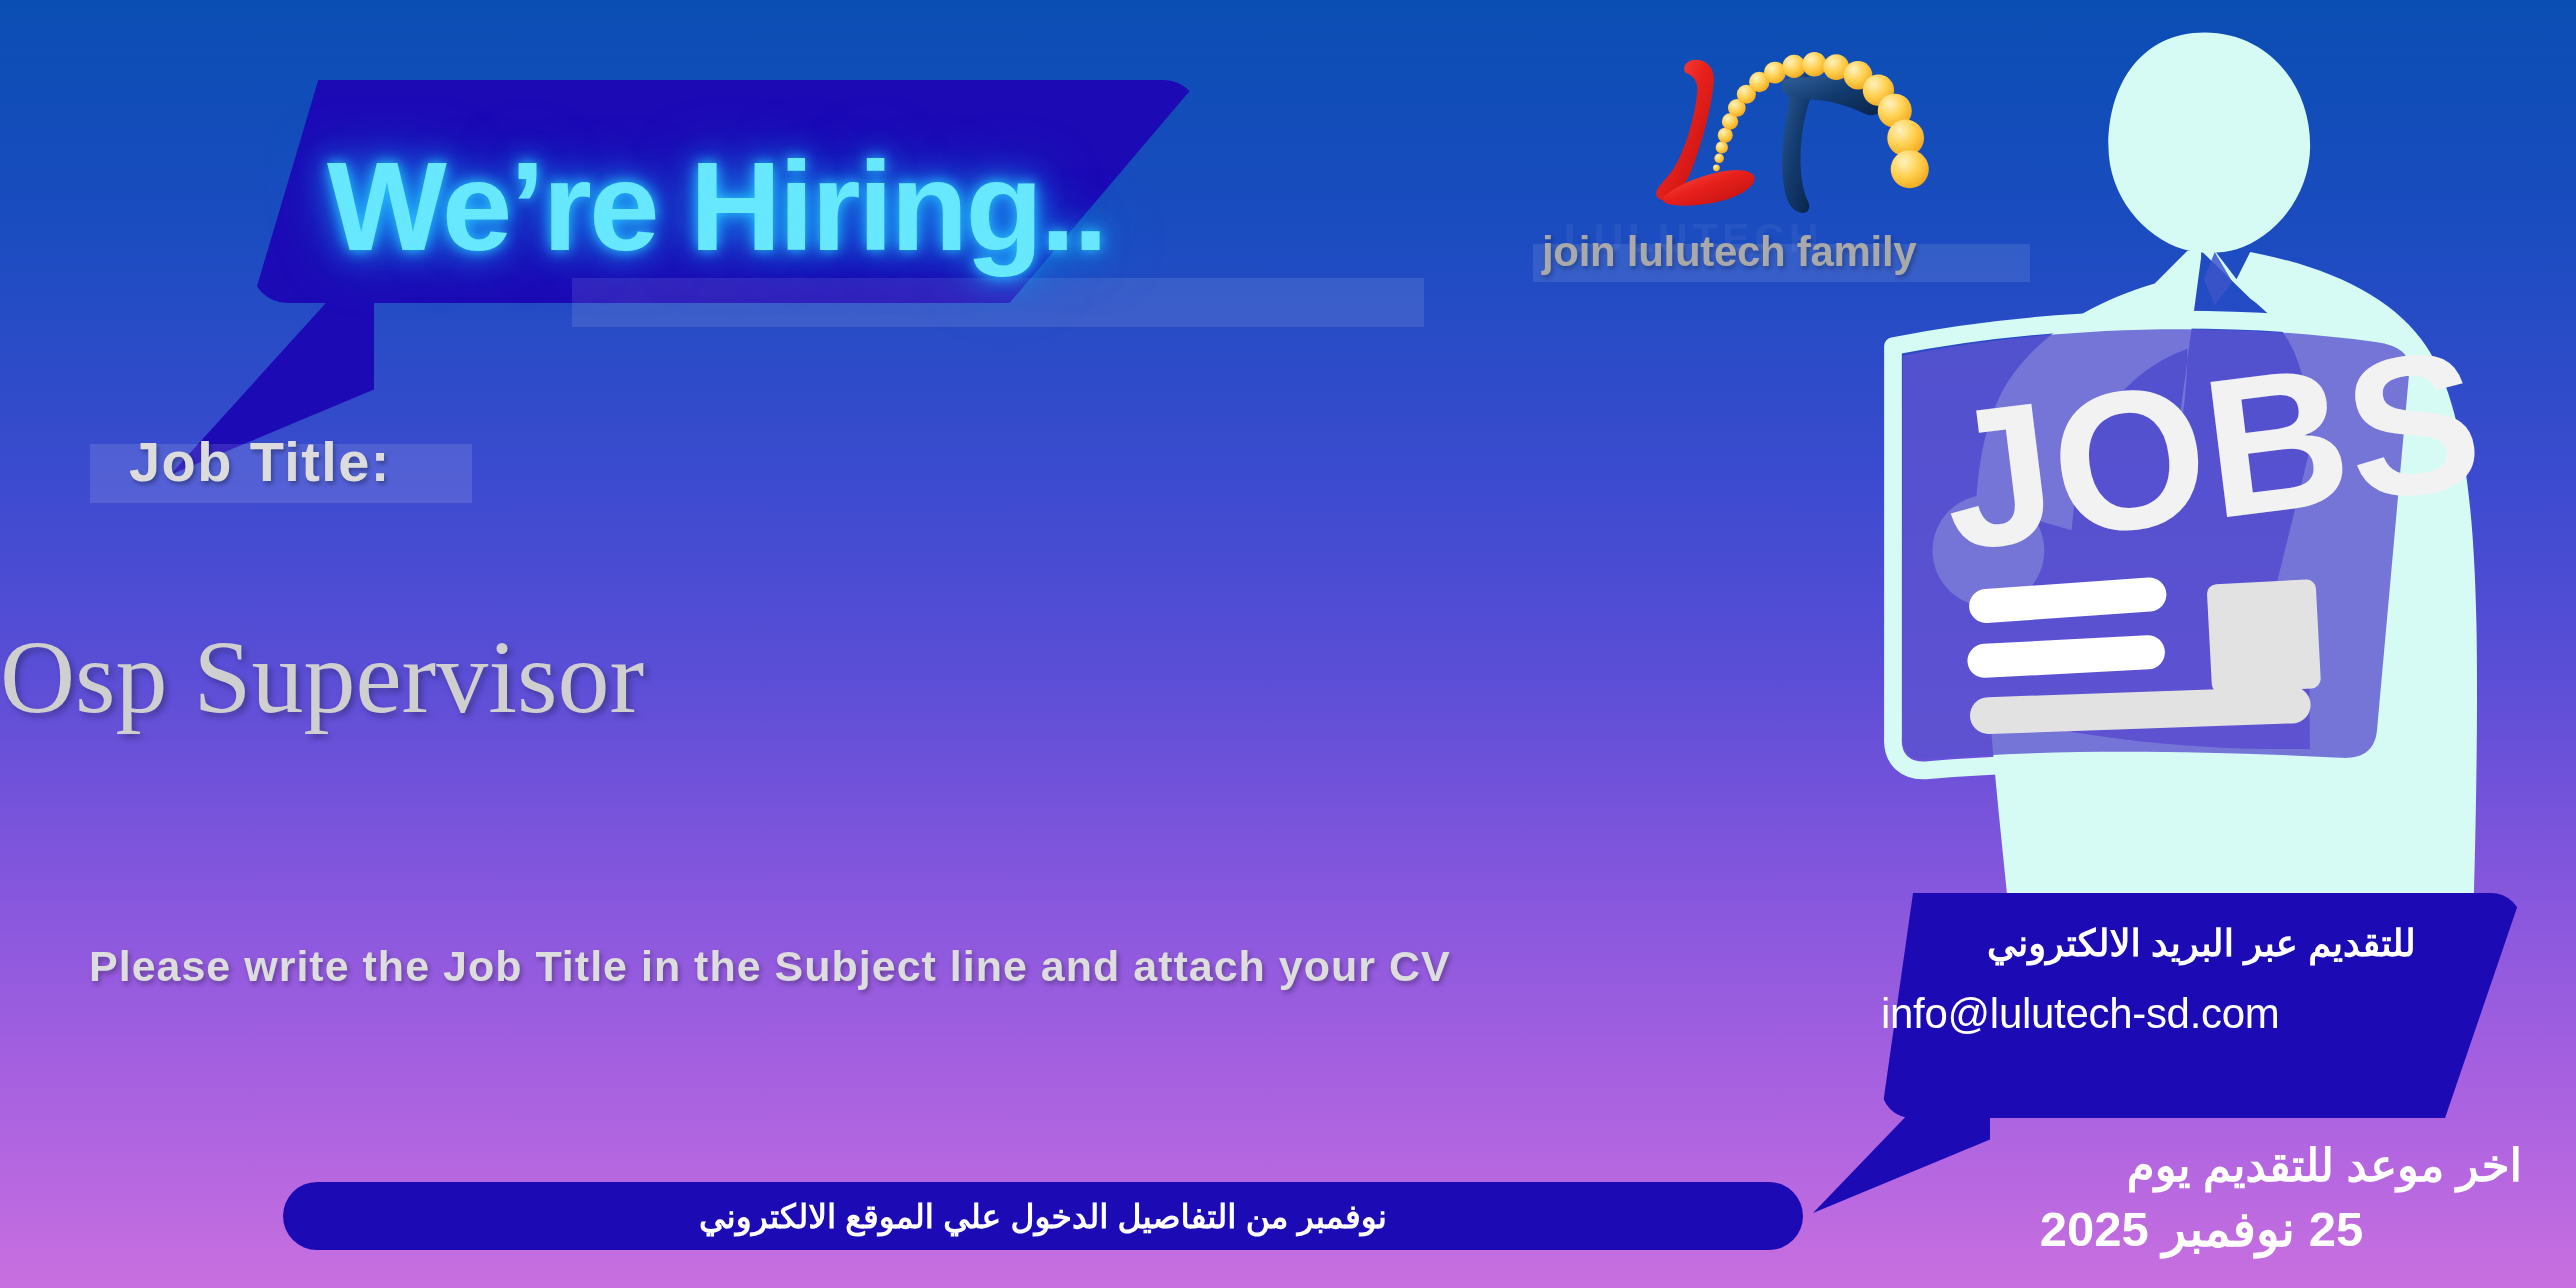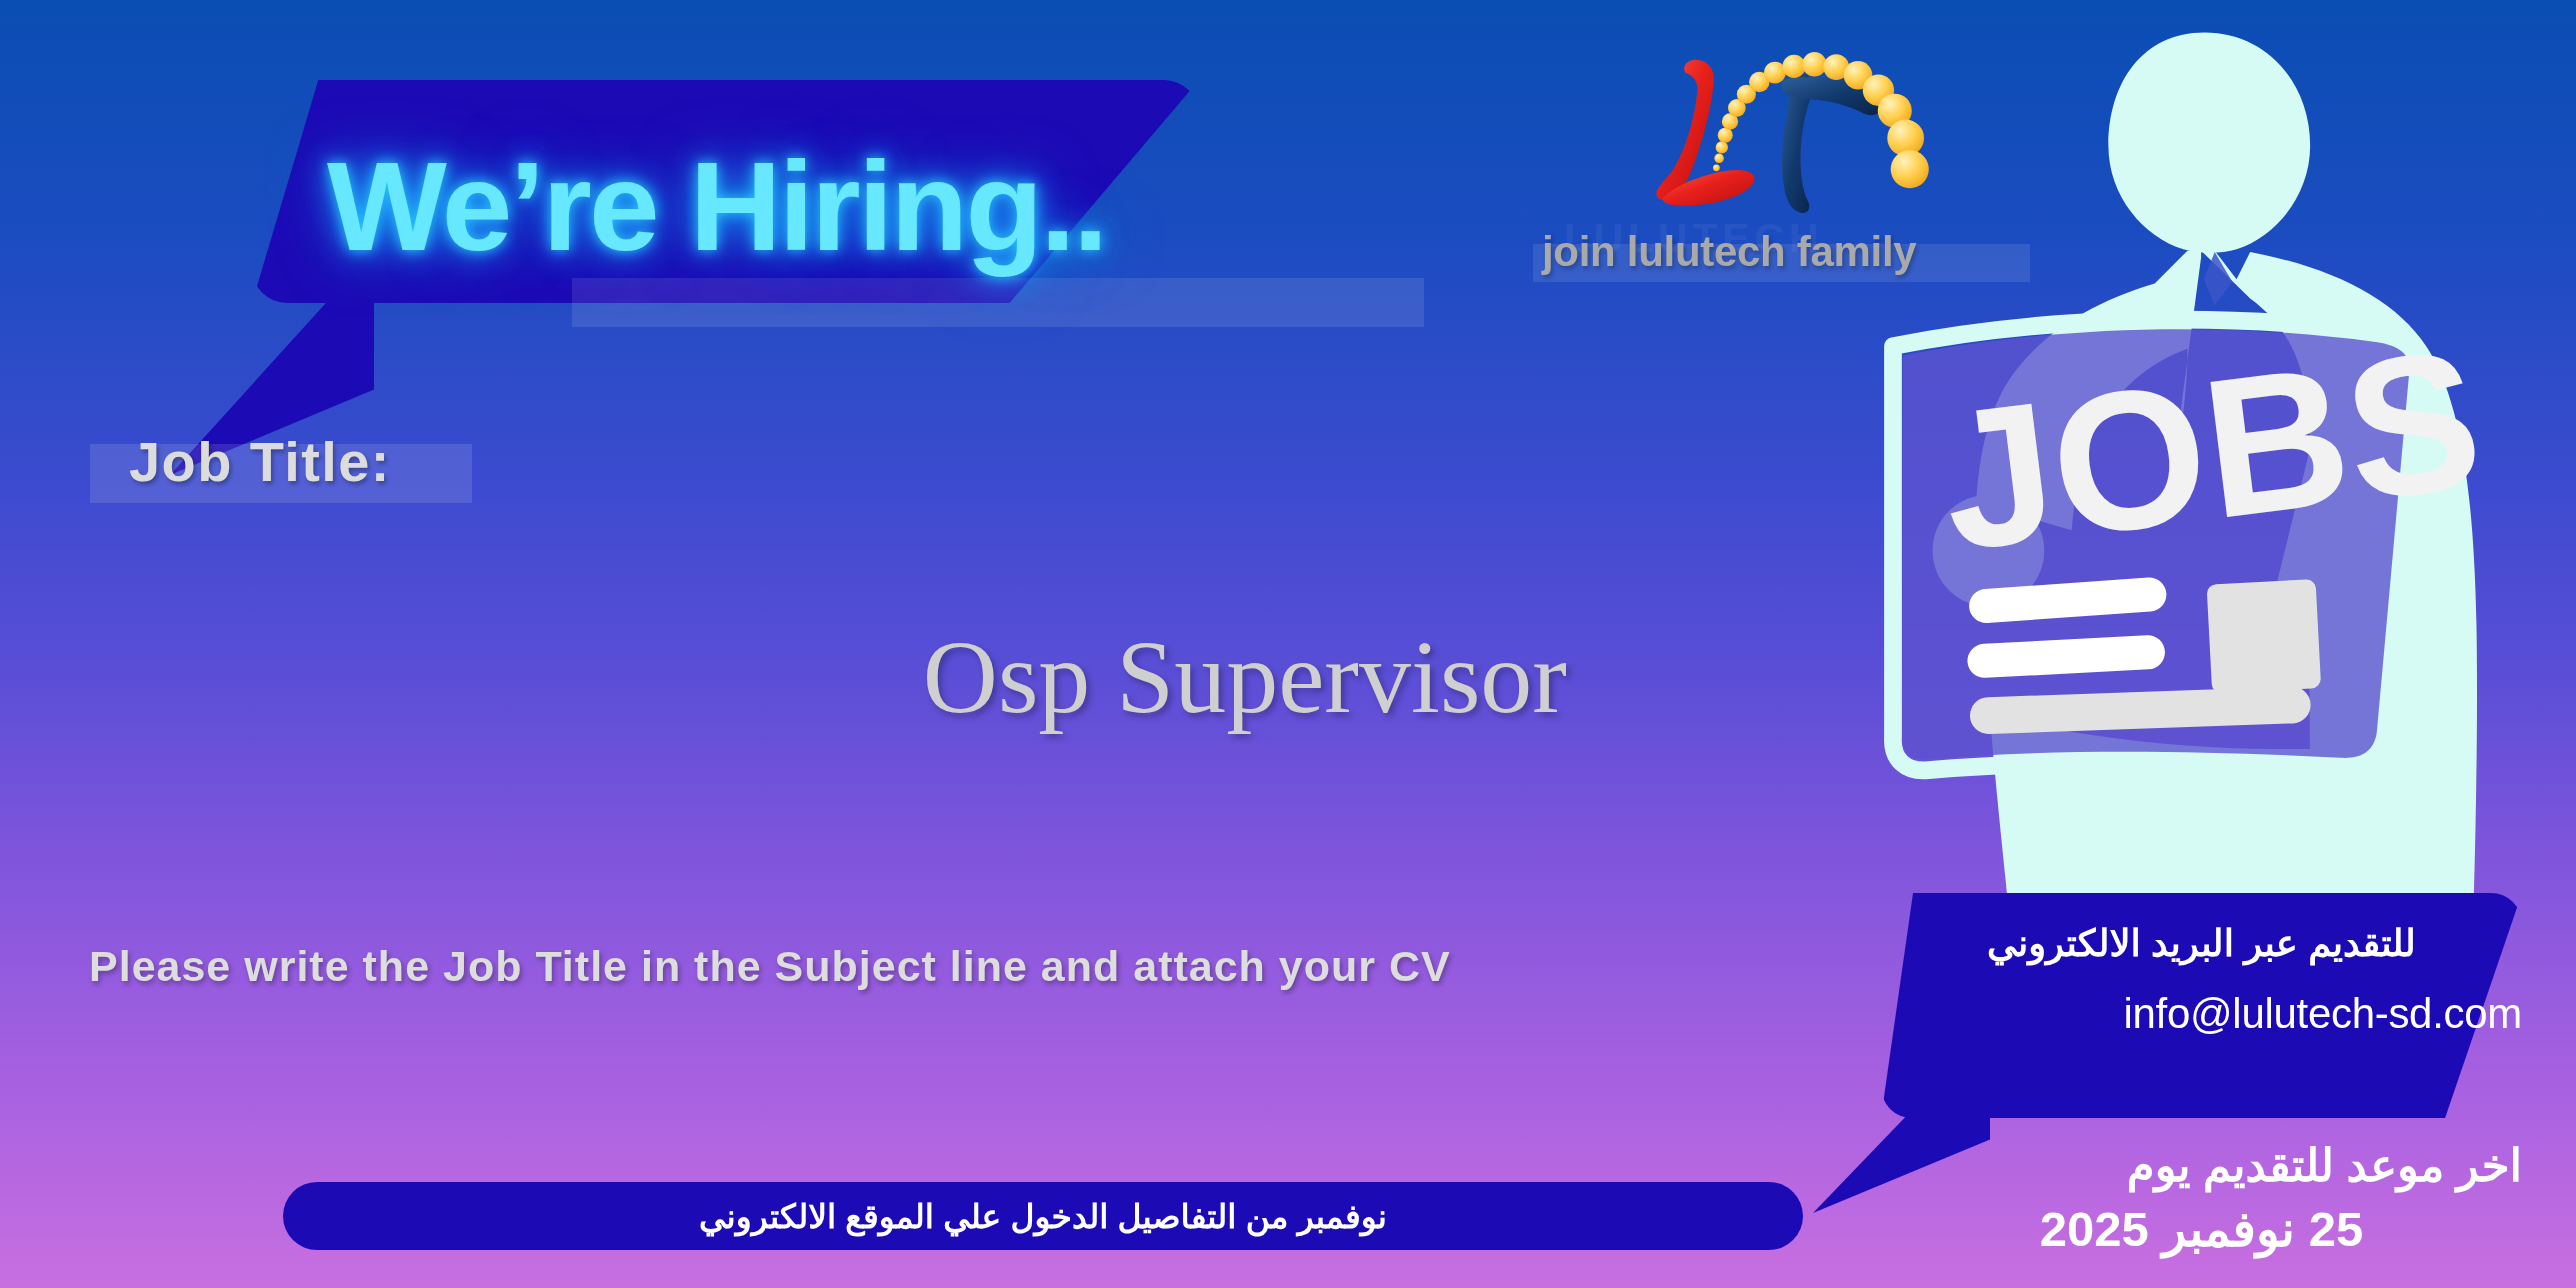--- a/index.html
+++ b/index.html
@@ -55,21 +55,21 @@
     position:absolute; left:129px; top:429px;
     font-size:56px; font-weight:700; letter-spacing:1.4px;
     color:#dcdcdc;
     text-shadow:2px 2.7px 4.1px rgba(0,0,0,.30);
     white-space:nowrap;
   }
 
   
   #job-title-value{
     position:absolute; left:0; top:617px; width:1567px;
-    text-align:right;
+    text-align:left;
     font-family:"Liberation Serif", serif;
     font-size:104px; font-weight:400;
     color:#cfcfcf;
     text-shadow:3.4px 4.1px 6.1px rgba(0,0,0,.28);
     white-space:nowrap;
   }
 
   
   #instruction-line{
     position:absolute; left:89px; top:942px;
@@ -115,21 +115,21 @@
     position:absolute; left:-68px; top:136px; width:177px; height:184px;
     background:#1c0ab5;
     clip-path:polygon(100% 0%, 100% 60%, 0% 100%);
   }
   #email-label{
     position:absolute; left:0; top:29px; width:100%; text-align:center;
     direction:rtl; font-size:37px; font-weight:700; color:#ffffff;
     z-index:3;
   }
   #email-address{
-    position:absolute; left:0; top:97px; width:100%; text-align:right;
+    position:absolute; left:0; top:97px; width:100%; text-align:left;
     font-size:42px; font-weight:400; color:#ffffff; letter-spacing:-0.3px;
     z-index:3;
   }
 
   
   #deadline-label{
     position:absolute; left:1881px; top:1139px; width:641px; text-align:right;
     direction:rtl; font-size:45px; font-weight:700; color:#ffffff;
   }
   #deadline-date{

